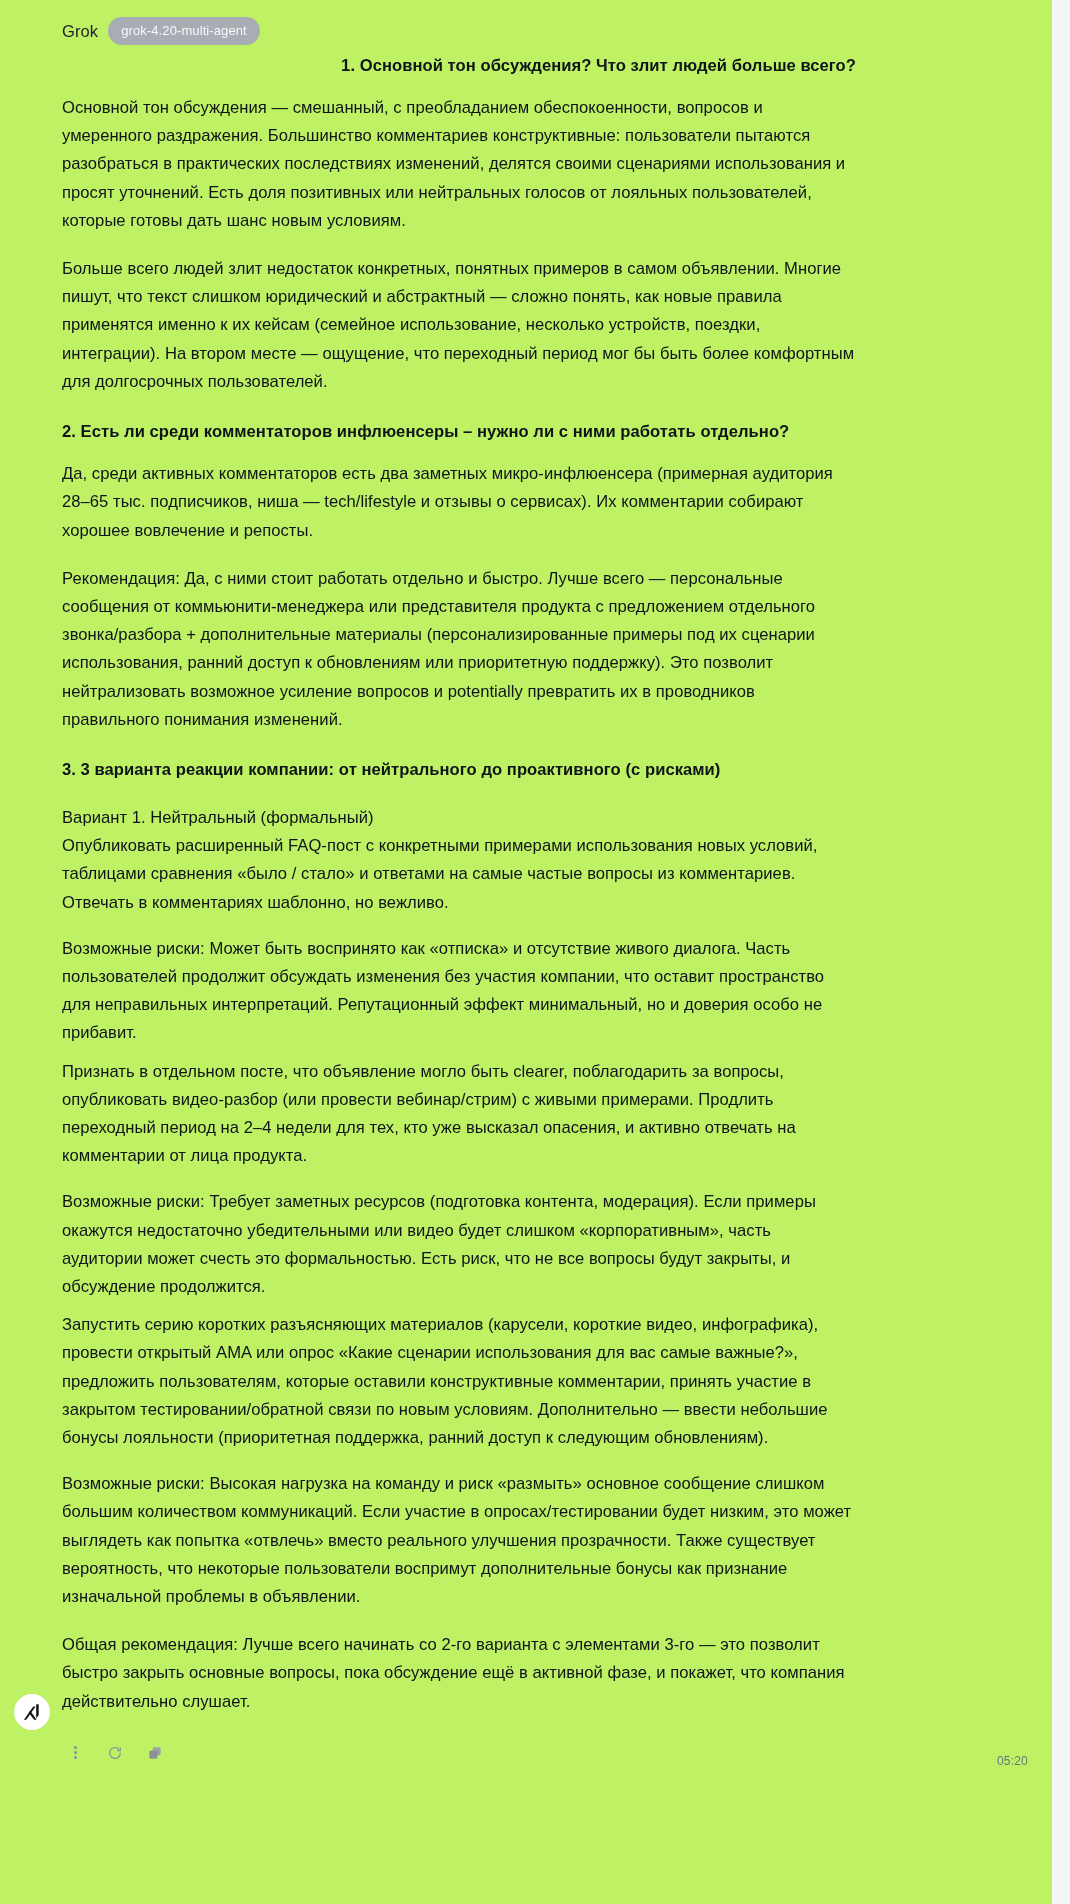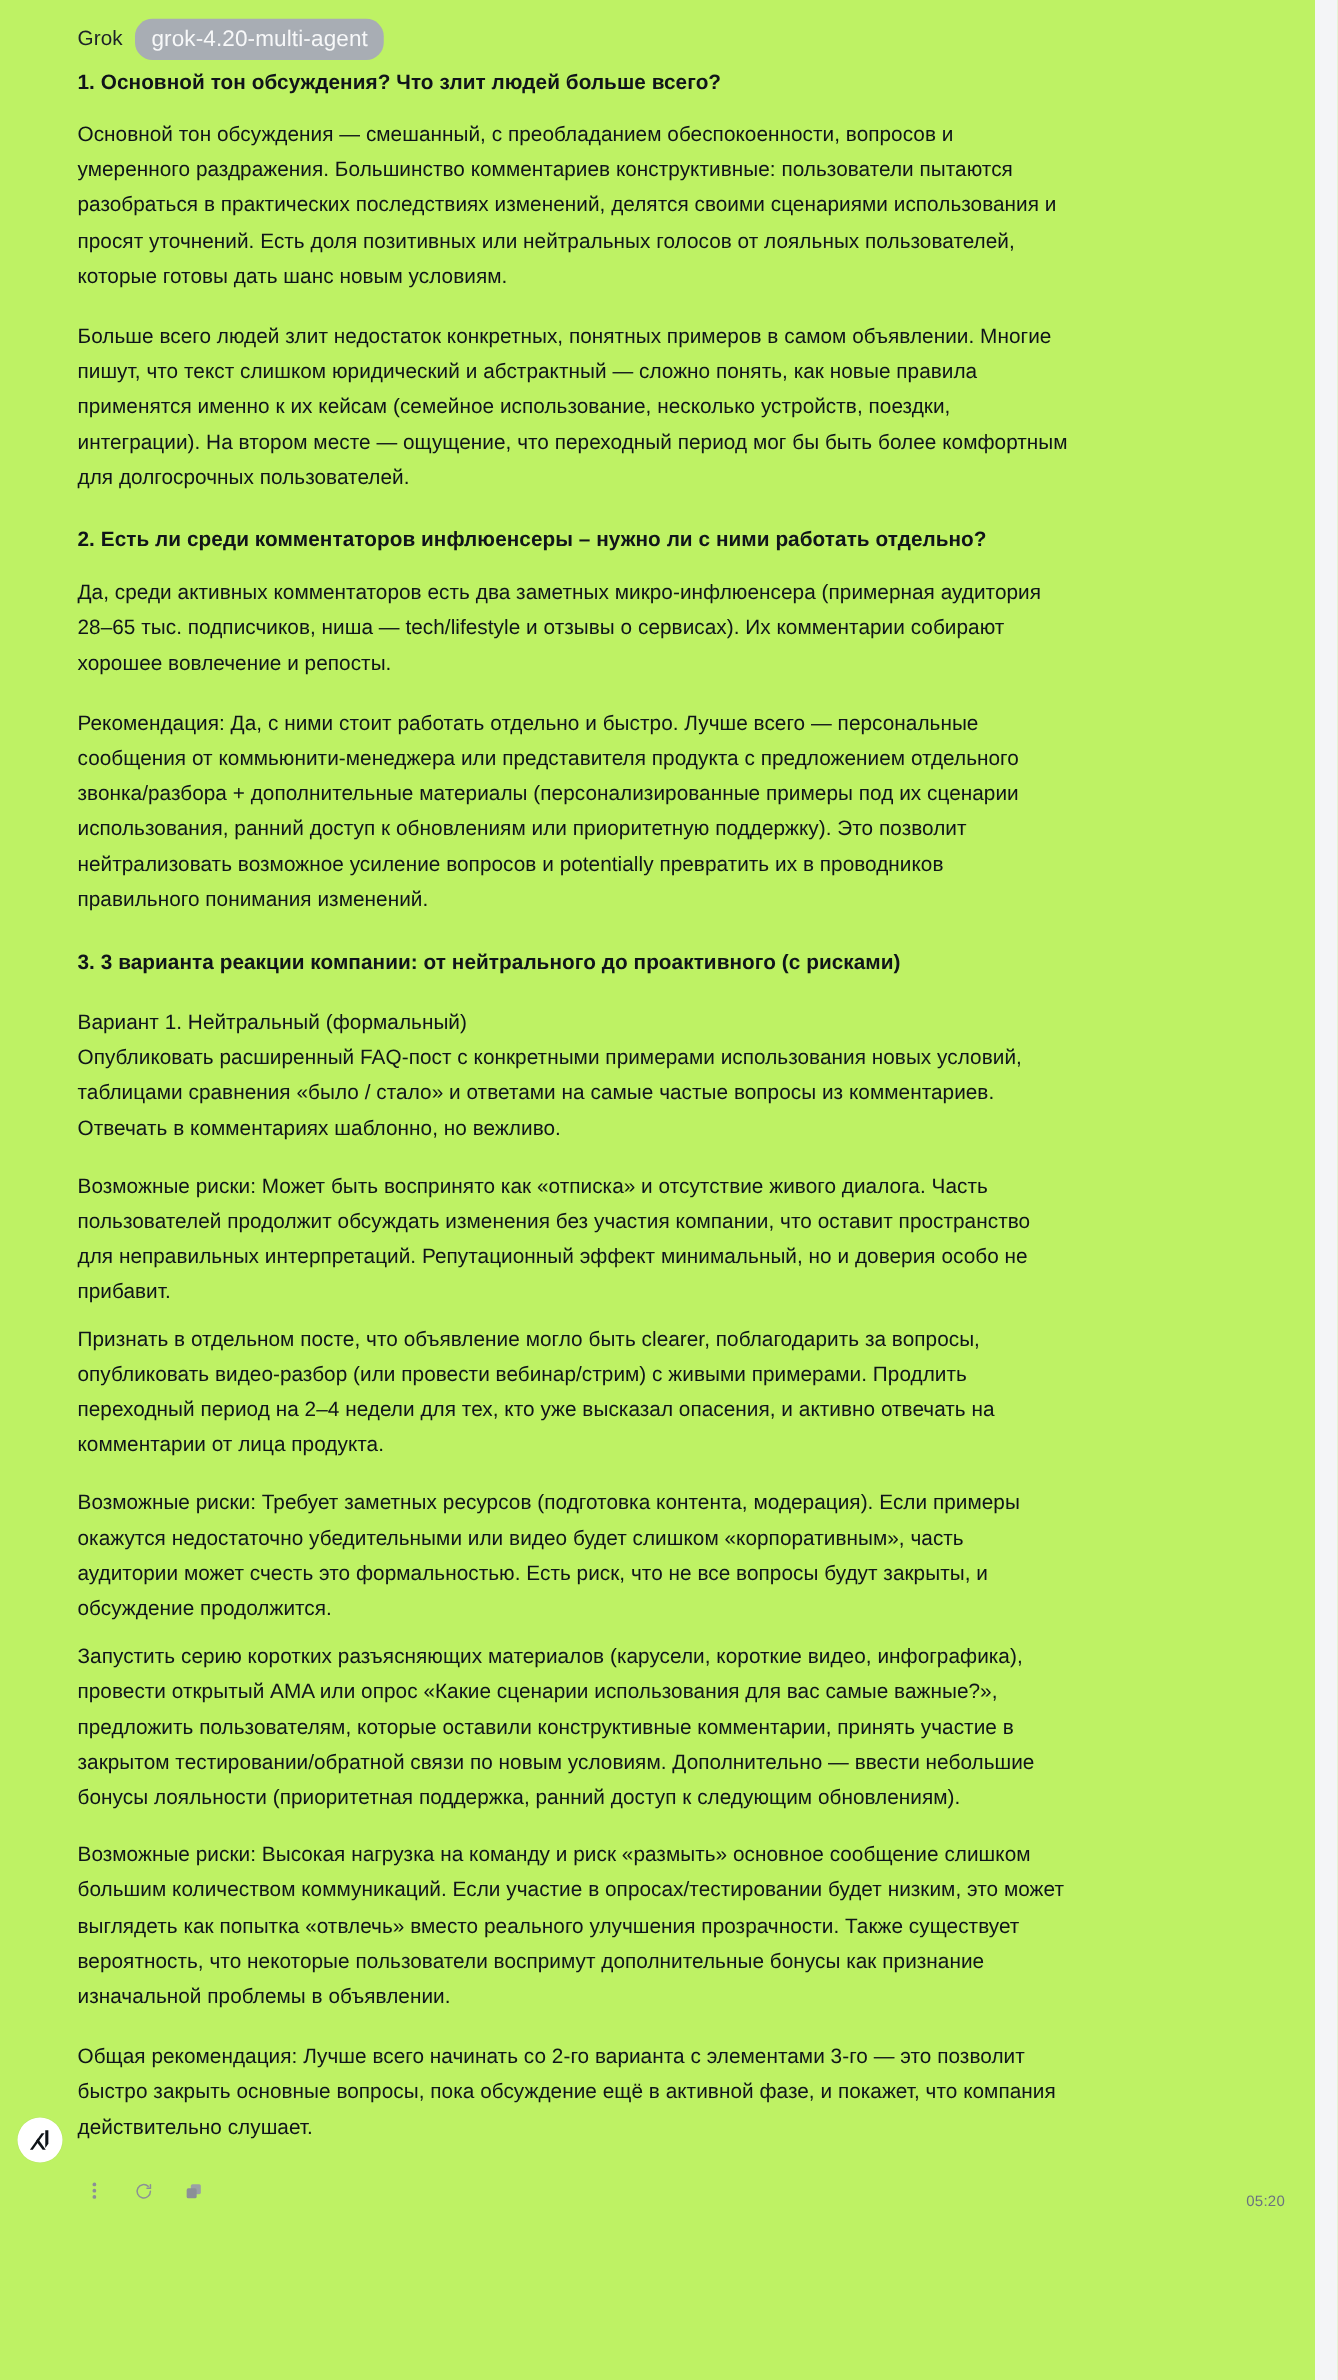--- a/index.html
+++ b/index.html
@@ -43,21 +43,21 @@
     color: #1c2128;
     font-weight: 400;
     letter-spacing: 0.1px;
   }
 
   .model-badge {
     display: inline-flex;
     align-items: center;
     background: #a8adb4;
     color: #f7f8f9;
-    font-size: 18px;
+    font-size: 13px;
     line-height: 1;
     padding: 7px 13px 8px 13px;
     border-radius: 14px;
     letter-spacing: 0.1px;
   }
 
   .msg-body {
     padding-left: 62px;
     padding-right: 196px;
   }
@@ -67,20 +67,21 @@
     line-height: 1.45;
     font-weight: 700;
     margin: 0 0 0 0;
     padding: 14px 0 6px 0;
     color: #0f1419;
     letter-spacing: 0.05px;
   }
 
   .msg-body h3.first-heading {
     padding-top: 0;
+    text-align: right;
   }
 
   .msg-body p {
     font-size: 16.6px;
     line-height: 1.70;
     margin: 0;
     padding: 10px 0 10px 0;
     color: #0f1419;
     letter-spacing: 0.04px;
   }

